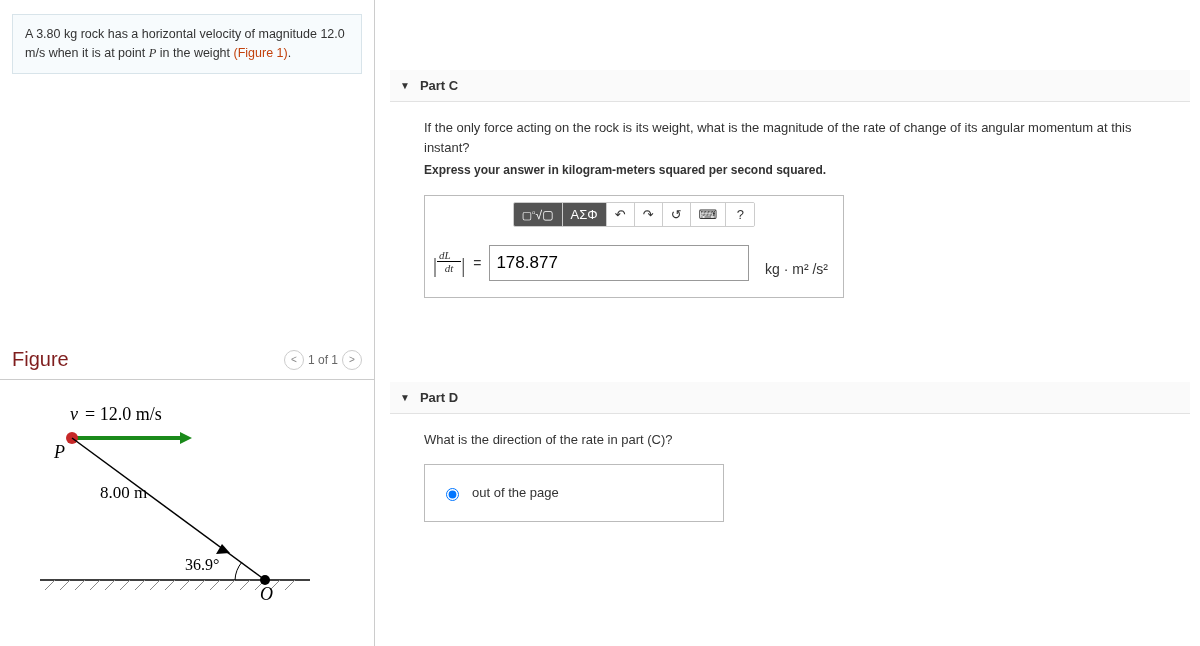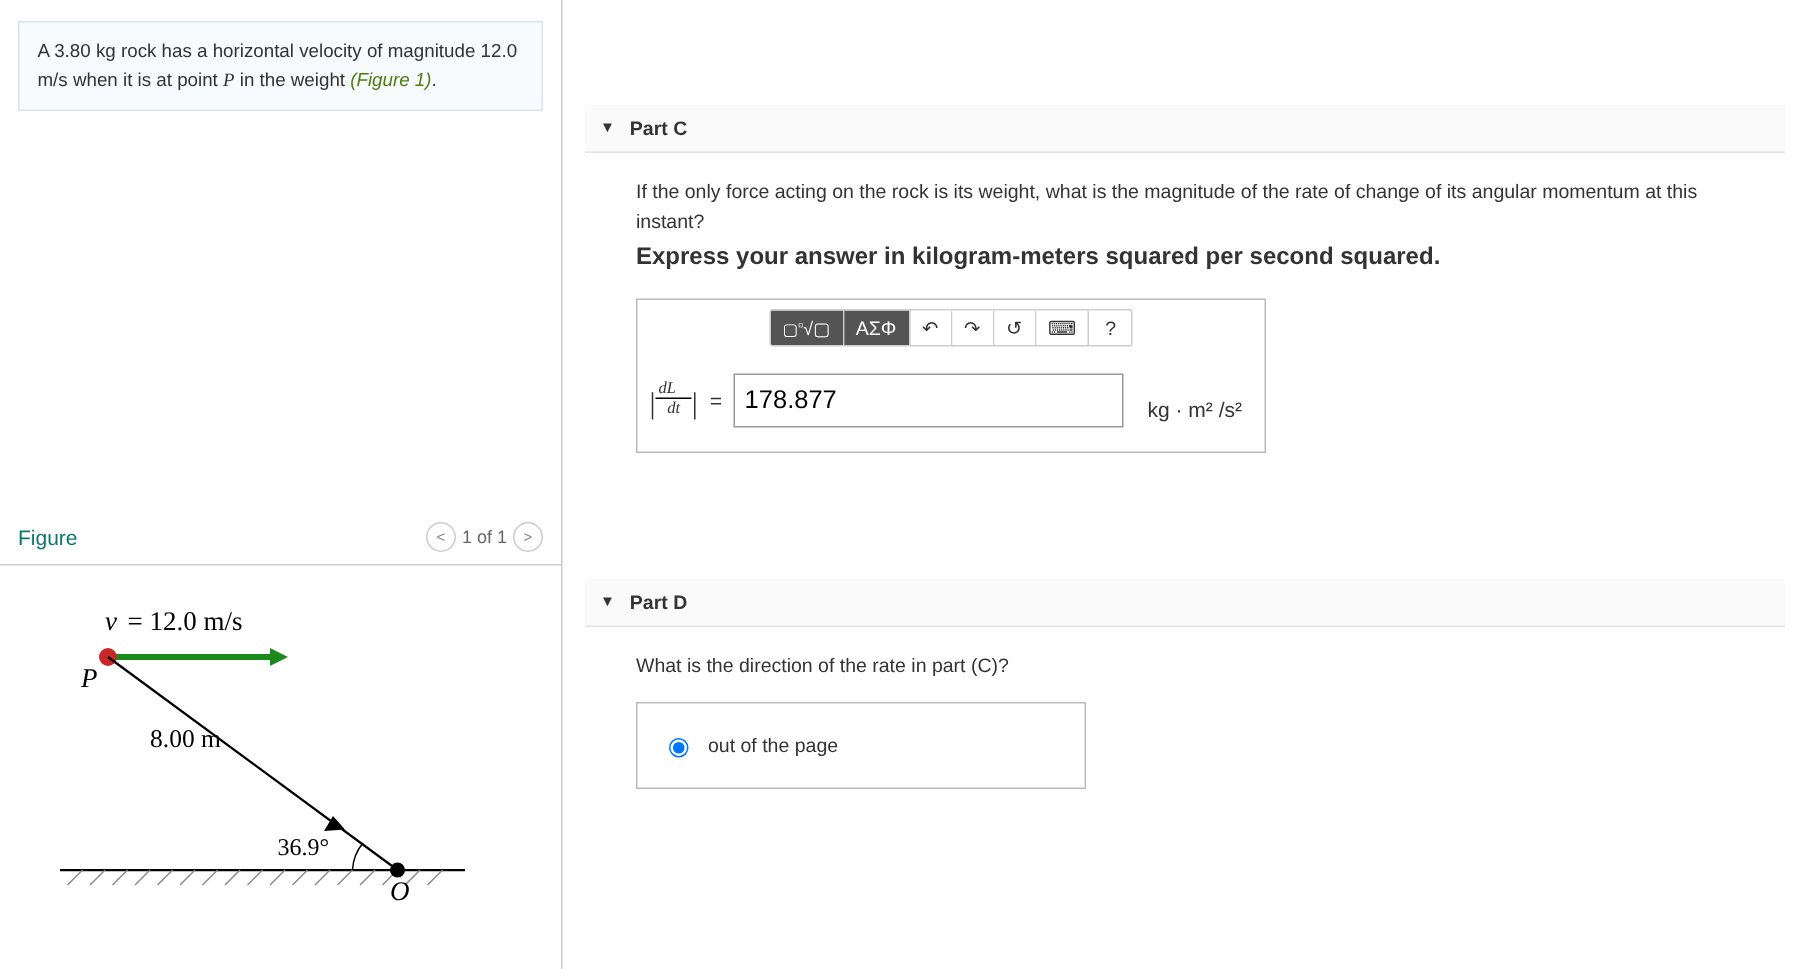--- a/index.html
+++ b/index.html
@@ -34,23 +34,23 @@
     left: 0; right: 0;
     top: 348px;
     padding: 0 12px 8px 12px;
     border-bottom: 1px solid #ccc;
     display: flex;
     justify-content: space-between;
     align-items: center;
   }
   .figure-head h3 {
     margin: 0;
-    font-size: 14px;
+    font-size: 20px;
     font-weight: normal;
-    color: #0f766e;
+    color: #7f1d1d;
   }
   .pager {
     display: flex;
     align-items: center;
     gap: 4px;
     font-size: 12px;
     color: #666;
   }
   .pager-btn {
     width: 20px; height: 20px;
@@ -96,21 +96,21 @@
   .part-body {
     padding: 16px 18px 24px 34px;
   }
   .prompt {
     font-size: 13px;
     line-height: 1.5;
     color: #333;
   }
   .instruct {
     font-weight: bold;
-    font-size: 16px;
+    font-size: 12px;
     margin-top: 6px;
   }
   .answer-box {
     margin-top: 18px;
     border: 1px solid #bbb;
     width: 420px;
     position: relative;
   }
   .toolbar {
     display: flex;
@@ -174,21 +174,21 @@
     width: 300px;
     padding: 14px 16px;
   }
   .choice {
     display: flex;
     align-items: center;
     gap: 10px;
     padding: 6px 0;
     font-size: 13px;
   }
-  .figure-1-link { color: #4d7c0f; font-style: italic; }
+  .figure-1-link { color: #c2410c; }
 </style>
 </head>
 <body>
 
 <div class="left-col">
   <div class="problem-box">
     <span>A </span><span>3.80</span> <span>kg</span>
     <span>rock has a horizontal velocity of magnitude</span>
     <span>12.0</span> <span>m/s</span>
     <span>when it is at point</span>

